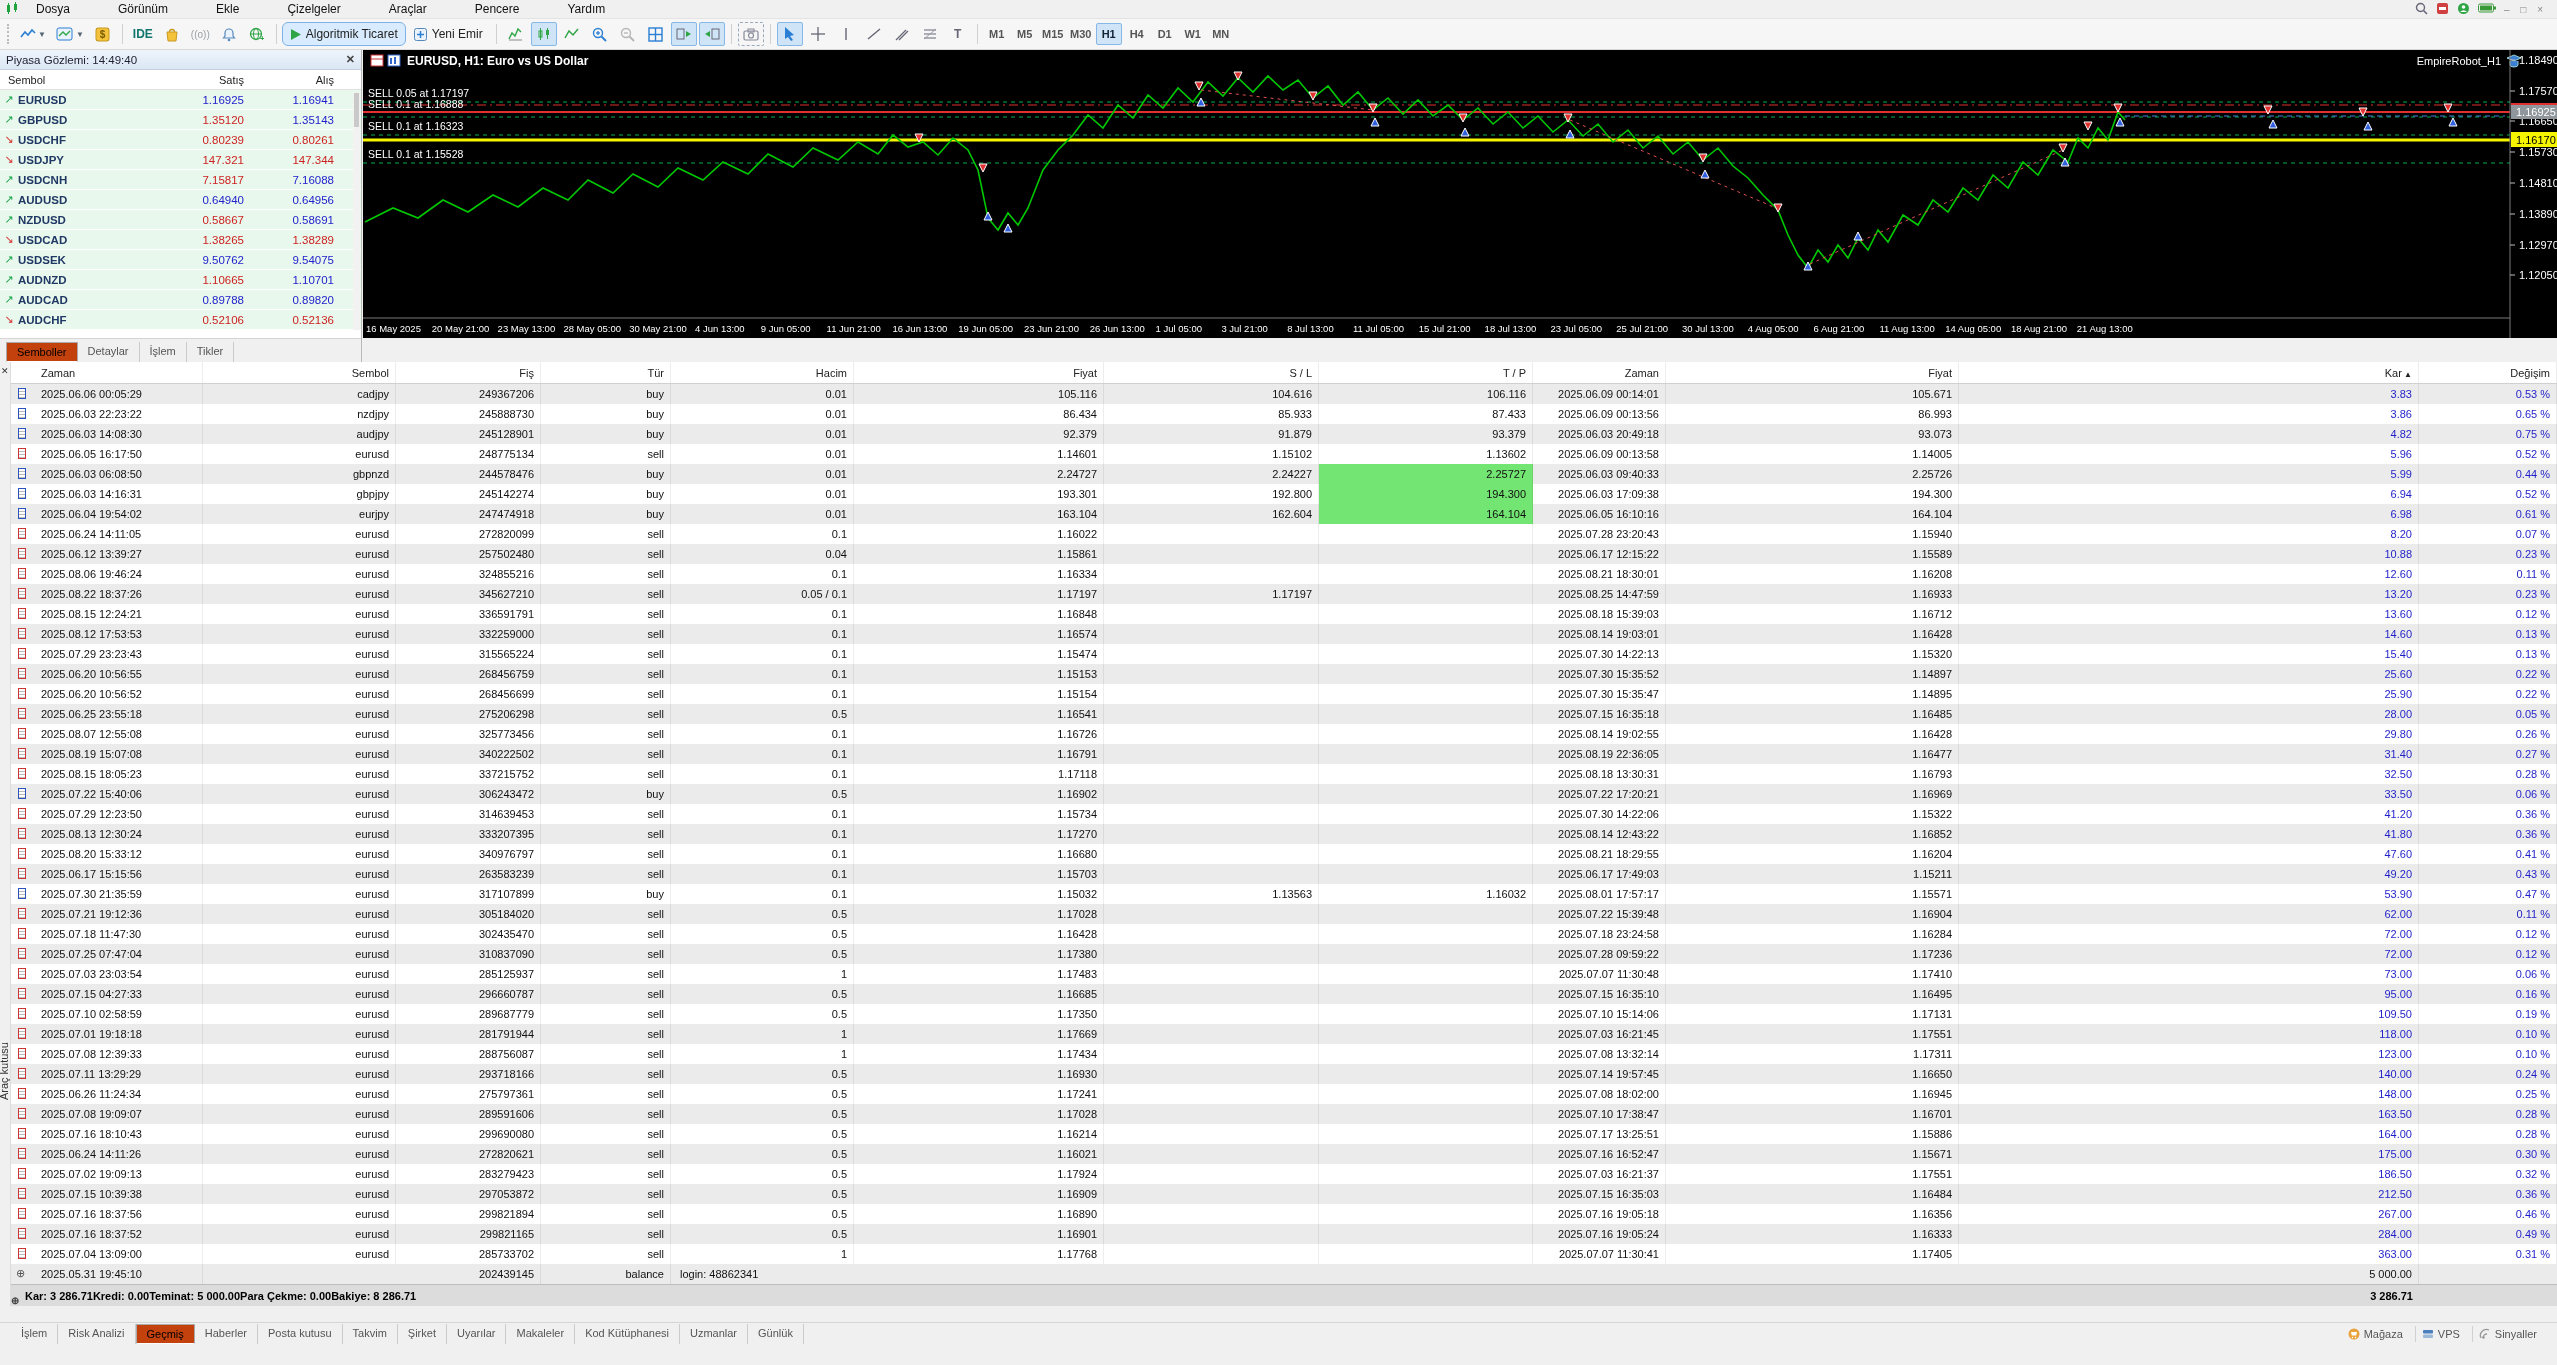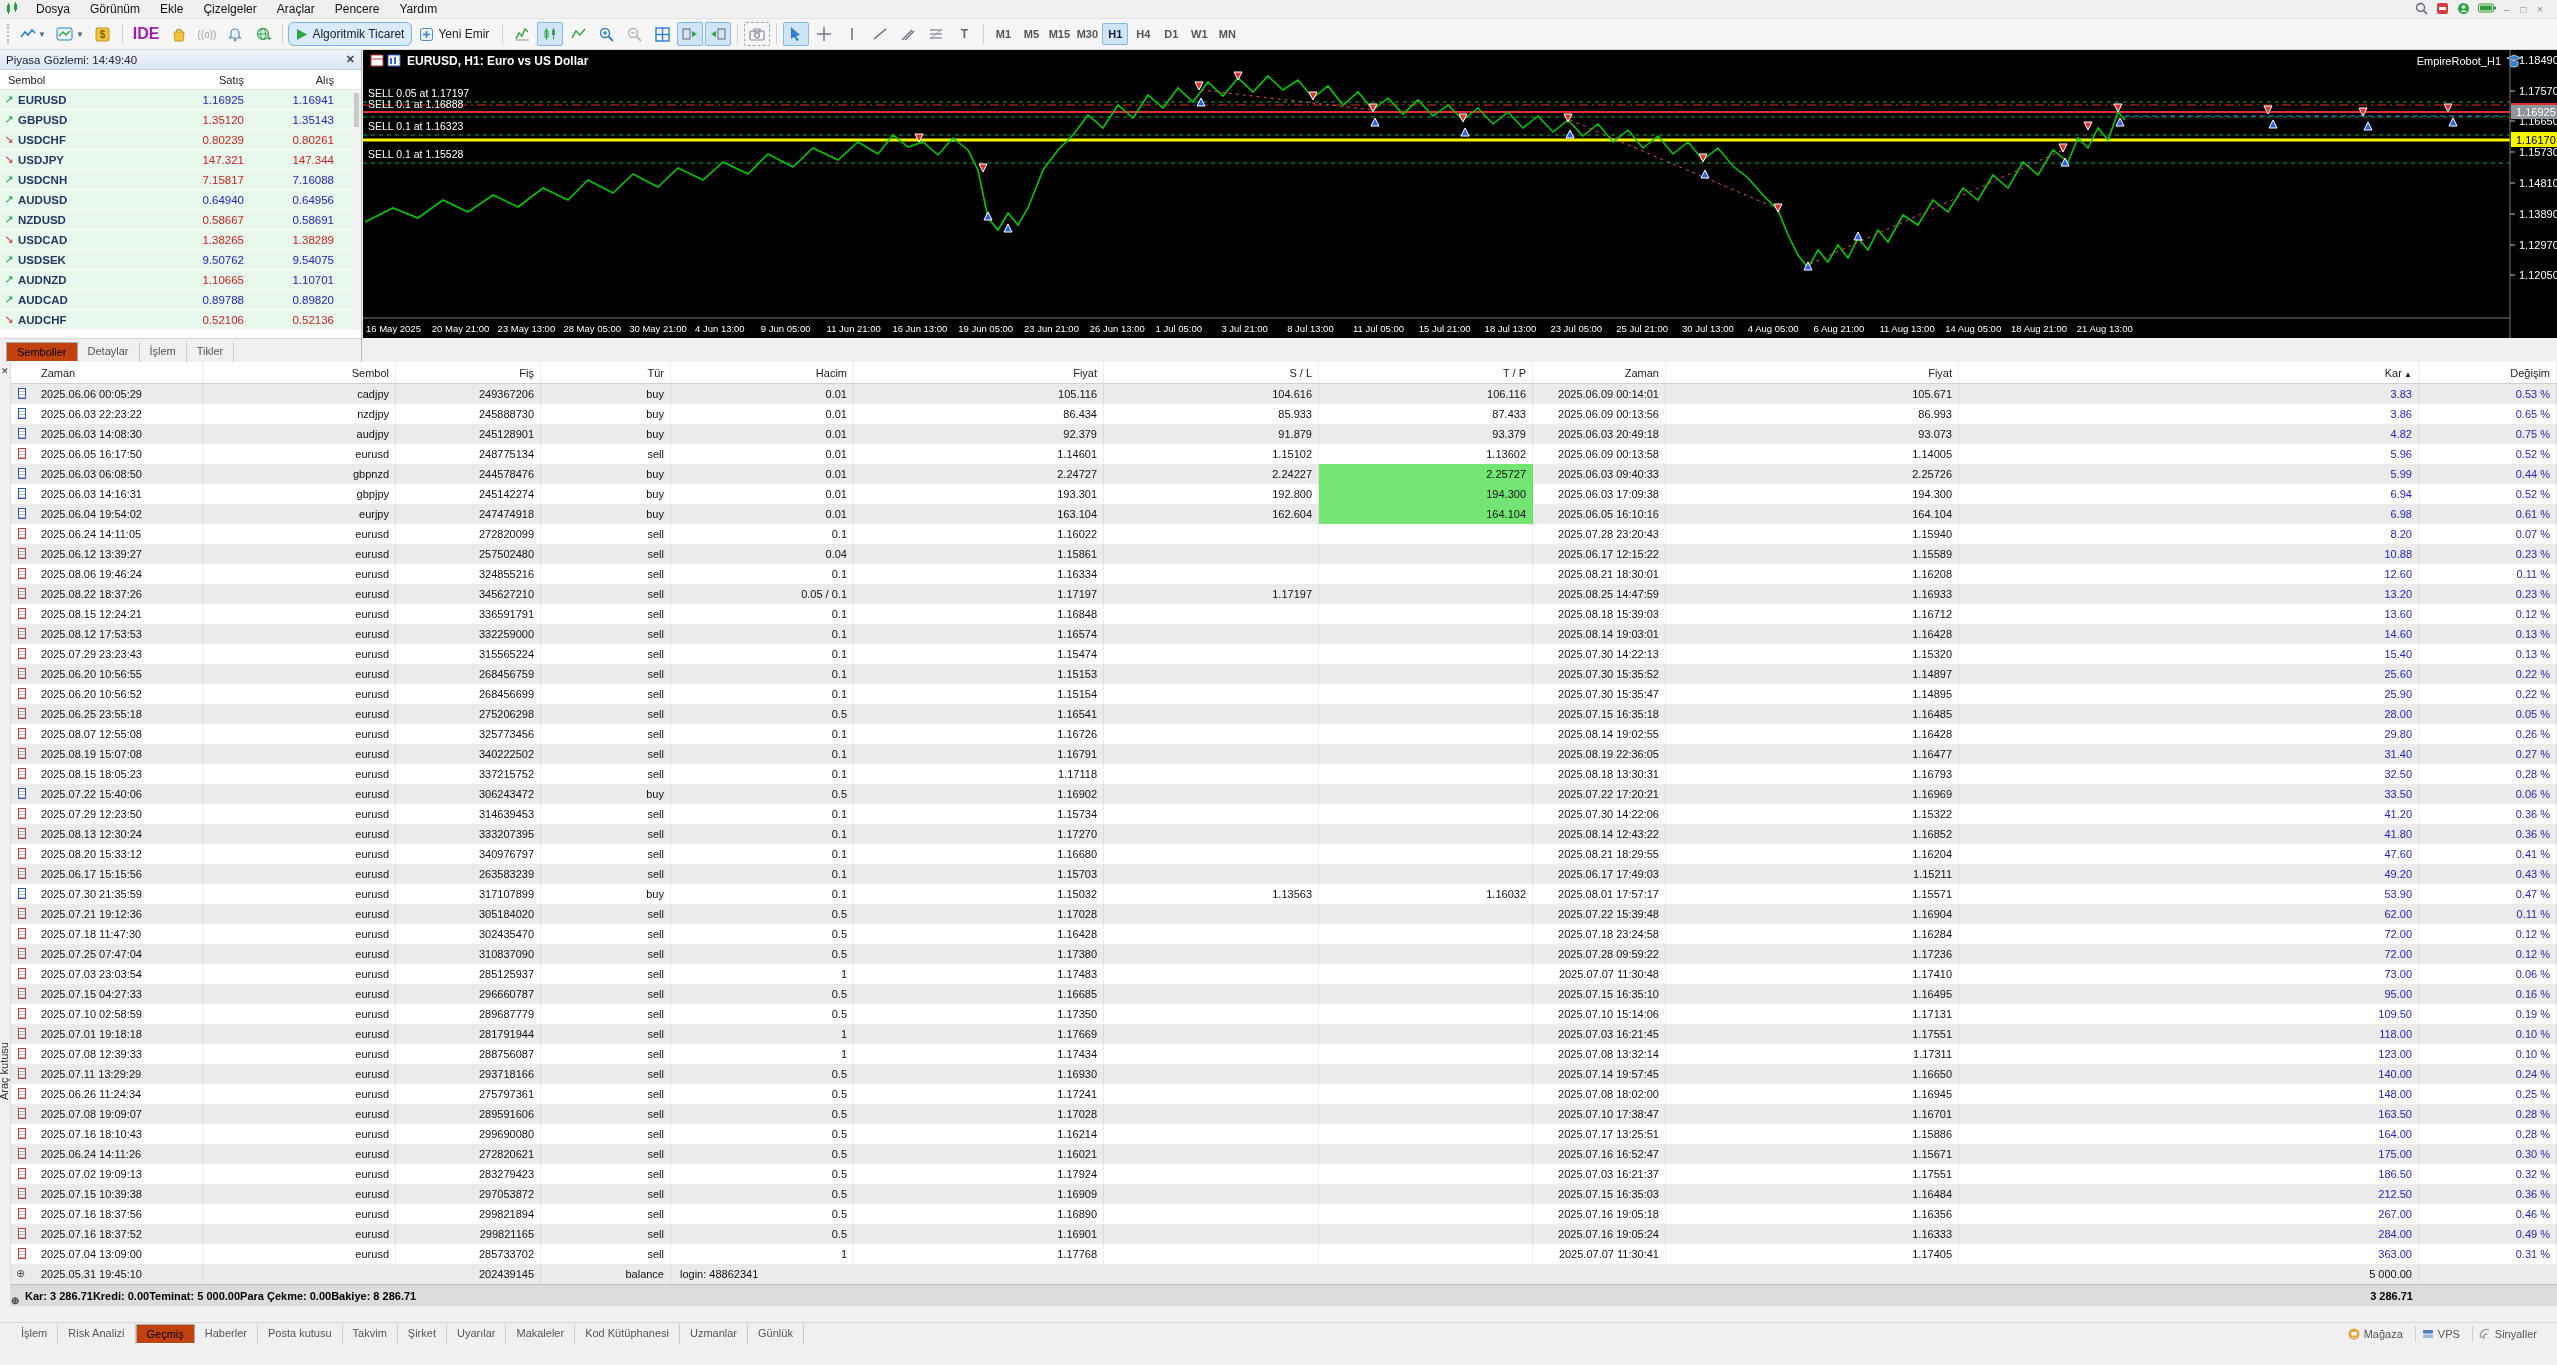--- a/index.html
+++ b/index.html
@@ -13,21 +13,21 @@
   #menubar .mb-right{margin-left:auto;display:flex;align-items:center;gap:8px;padding-right:10px;}
   .winctl{color:#888;font-size:10px;letter-spacing:4px;}
 
   
   #toolbar{position:absolute;left:0;top:19px;width:2557px;height:31px;background:#f6f6f6;border-bottom:1px solid #d9d9d9;display:flex;align-items:center;padding-left:4px;}
   .tb-grip{width:5px;height:20px;border-left:2px dotted #bbb;margin:0 3px;}
   .tb-btn{height:24px;min-width:26px;display:flex;align-items:center;justify-content:center;border:1px solid transparent;border-radius:2px;margin:0 1px;padding:0 3px;color:#456;}
   .tb-btn svg{display:block;}
   .tb-btn.active{background:#cfe4f7;border-color:#86b8e8;}
   .tb-sep{width:1px;height:20px;background:#d0d0d0;margin:0 5px;}
-  .tb-text{font-size:16px;font-weight:bold;color:#a21caf;}
+  .tb-text{font-size:12px;font-weight:bold;color:#0f766e;}
   .tb-label-btn{height:24px;display:flex;align-items:center;gap:5px;border:1px solid transparent;border-radius:6px;padding:0 7px;font-size:12px;color:#222;}
   .tb-label-btn.active{background:#d9ecff;border-color:#7fb2e5;}
   .tf-btn{height:22px;min-width:26px;display:flex;align-items:center;justify-content:center;font-size:11px;font-weight:bold;color:#555;border:1px solid transparent;border-radius:2px;margin:0 1px;}
   .tf-btn.active{background:#cfe4f7;border-color:#86b8e8;color:#123;}
   .caret{font-size:8px;color:#567;margin-left:2px;}
 
   
   #mwatch{position:absolute;left:0;top:50px;width:362px;height:312px;background:#fff;border-right:1px solid #b8b8b8;}
   #mw-header{height:20px;background:linear-gradient(#eef4fb,#dbe7f5);border-bottom:1px solid #c3cfdd;display:flex;align-items:center;padding:0 6px;color:#223;font-size:11.5px;}
   #mw-header .x{margin-left:auto;color:#444;font-weight:bold;font-size:11px;}
@@ -102,21 +102,21 @@
 
   <div id="menubar">
     <span class="logo">
       <svg width="14" height="12" viewBox="0 0 14 12">
           <rect x="1" y="3" width="3" height="7" fill="#1fa33c"></rect>
           <rect x="2" y="1" width="1" height="11" fill="#1fa33c"></rect>
           <rect x="8" y="2" width="3" height="6" fill="#1fa33c"></rect>
           <rect x="9" y="0" width="1" height="10" fill="#1fa33c"></rect>
         </svg>
     </span>
-    <div id="menu-items" style="display: flex;">
+    <div id="menu-items" style="display: flex; gap: 28px;">
         <span class="menu-item">Dosya</span>
         <span class="menu-item">Görünüm</span>
         <span class="menu-item">Ekle</span>
         <span class="menu-item">Çizelgeler</span>
         <span class="menu-item">Araçlar</span>
         <span class="menu-item">Pencere</span>
         <span class="menu-item">Yardım</span>
       </div>
     <div class="mb-right">
       <span><svg width="13" height="13" viewBox="0 0 13 13">

